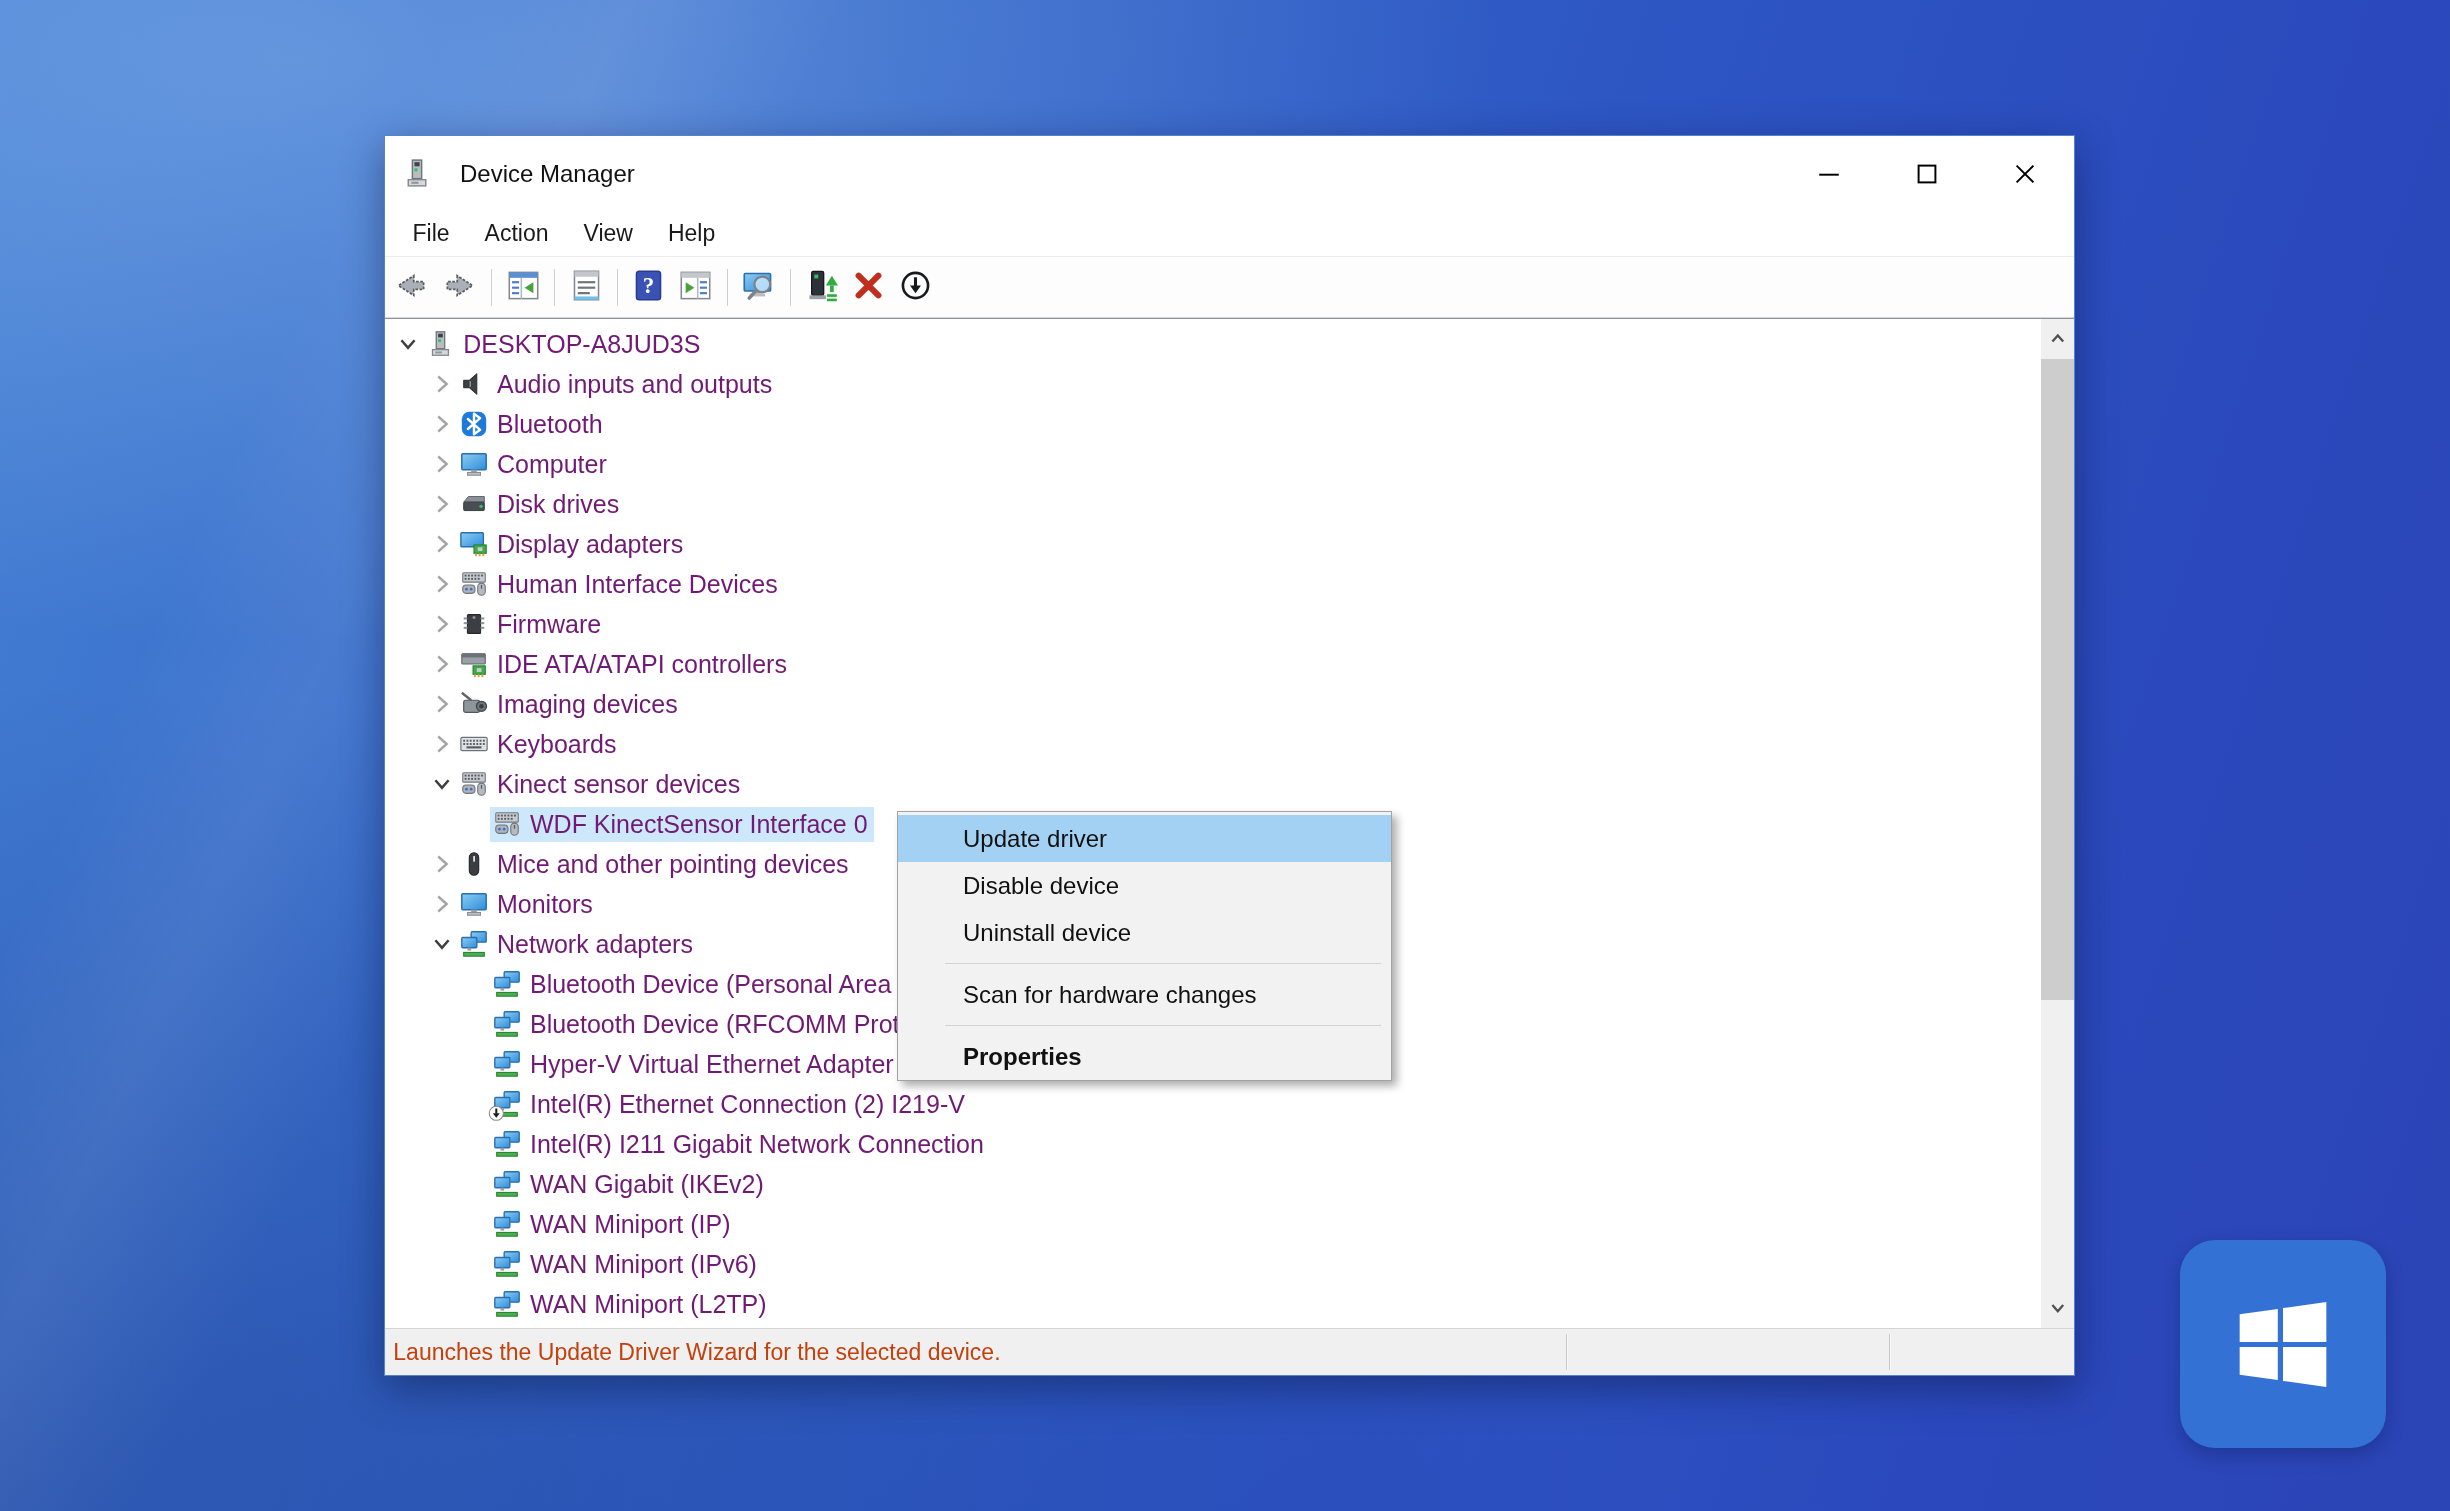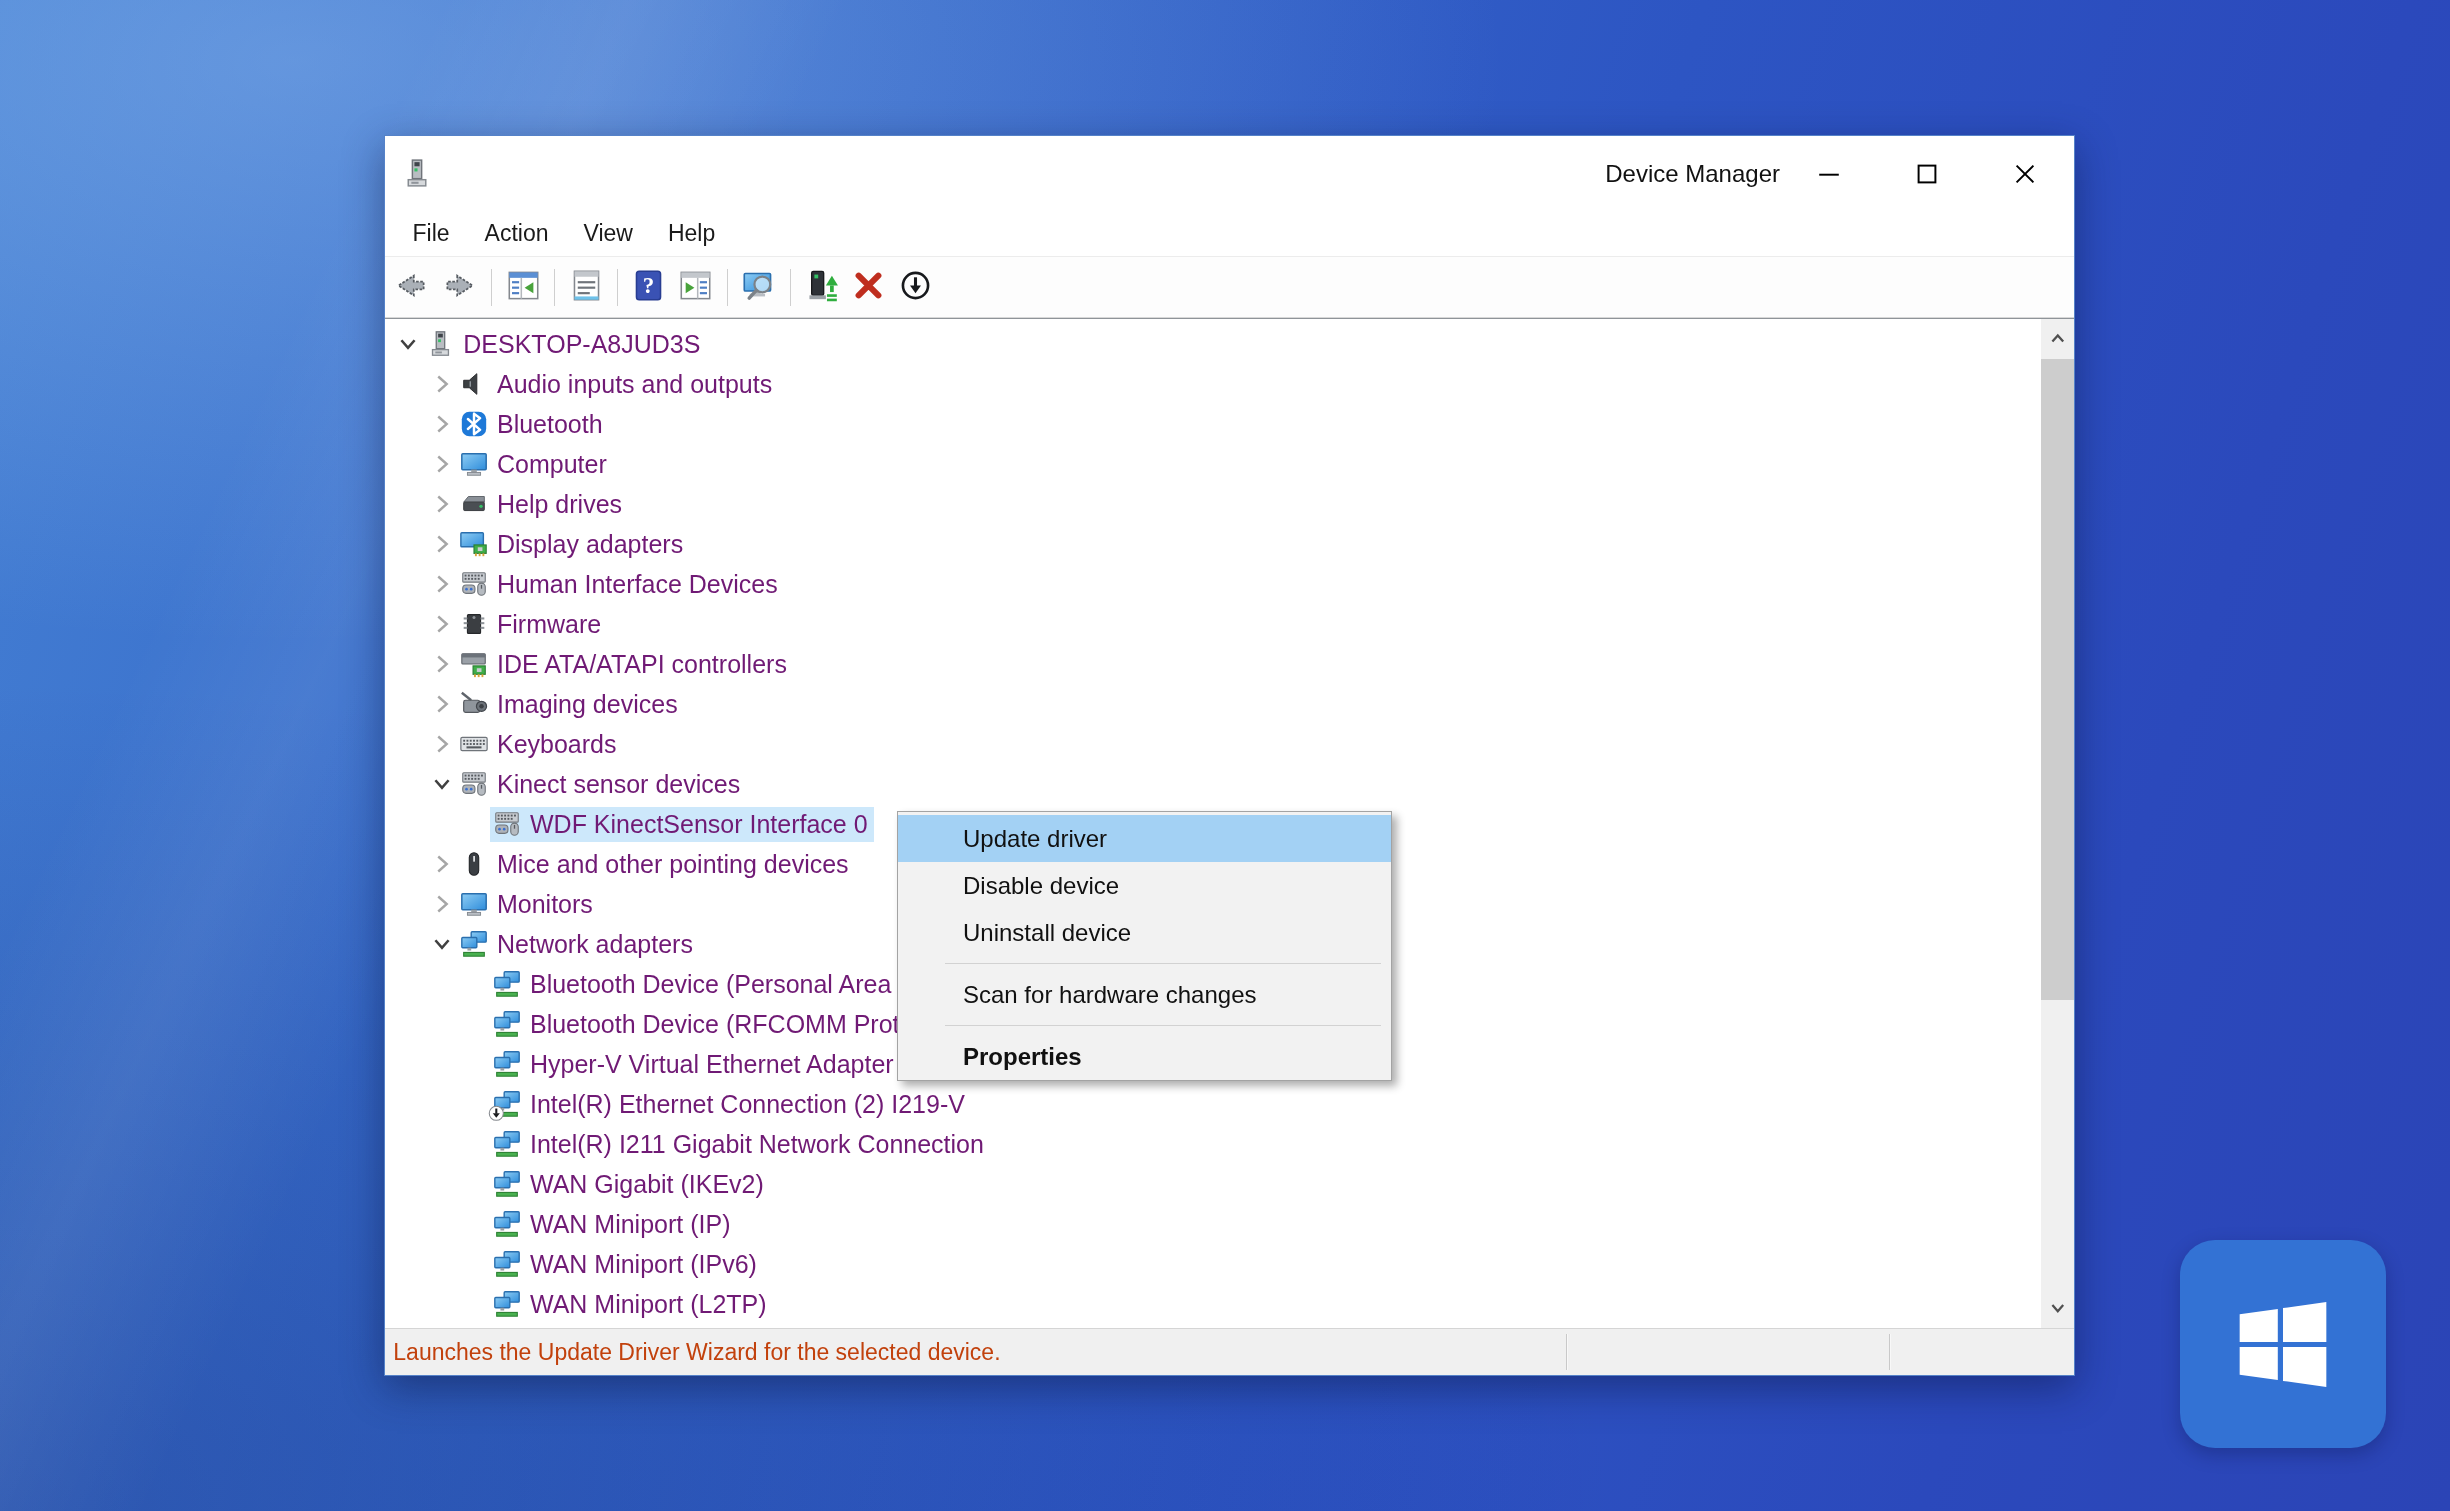--- a/index.html
+++ b/index.html
@@ -17,21 +17,21 @@
     display:flex;align-items:center;justify-content:center;}
   .win-tile svg{width:90px;height:87px;}
 
   
   .window{position:absolute;left:384px;top:135px;width:1691px;height:1241px;background:#fff;
     border:0.8px solid #5582c8;box-shadow:0 11.7px 38px rgba(8,18,60,.45);
     display:flex;flex-direction:column;box-sizing:border-box;}
 
   .titlebar{height:75px;display:flex;align-items:center;flex:0 0 auto;background:#fff;}
   .app-icon{width:33px;height:33px;margin-left:15px;flex:0 0 auto;}
-  .title-text{font-size:24px;color:#111;margin-left:10px;flex:1 1 auto;white-space:nowrap;text-align:right;}
+  .title-text{font-size:24px;color:#111;margin-left:27px;flex:1 1 auto;white-space:nowrap;}
   .win-controls{display:flex;height:100%;flex:0 0 auto;}
   .win-btn{width:98px;height:100%;display:flex;align-items:center;justify-content:center;}
   .win-btn svg{width:28px;height:28px;}
 
   .menubar{height:45px;display:flex;align-items:center;padding-left:10px;background:#fff;
     border-bottom:0.8px solid #ececec;flex:0 0 auto;}
   .menubar .menu-item{font-size:23px;color:#1a1a1a;padding:0 17.5px;height:100%;
     display:flex;align-items:center;}
 
   .toolbar{height:60px;display:flex;align-items:center;background:#fdfdfd;
@@ -468,21 +468,21 @@
               </svg>
 
             </span>
             <span class="sel-wrap">
               <span class="icon">
                 <svg viewBox="0 0 32 32">
                   <use href="#i-disk"></use>
                 </svg>
                 
               </span>
-              <span class="label">Help drives</span>
+              <span class="label">Disk drives</span>
             </span>
           </div>
           <div class="tree-row lvl1">
             <span class="indent"></span>
             <span class="expander collapsed">
               <svg class="chev chev-r" viewBox="0 0 32 32">
                 <use href="#chev-right"></use>
               </svg>
 
             </span>

